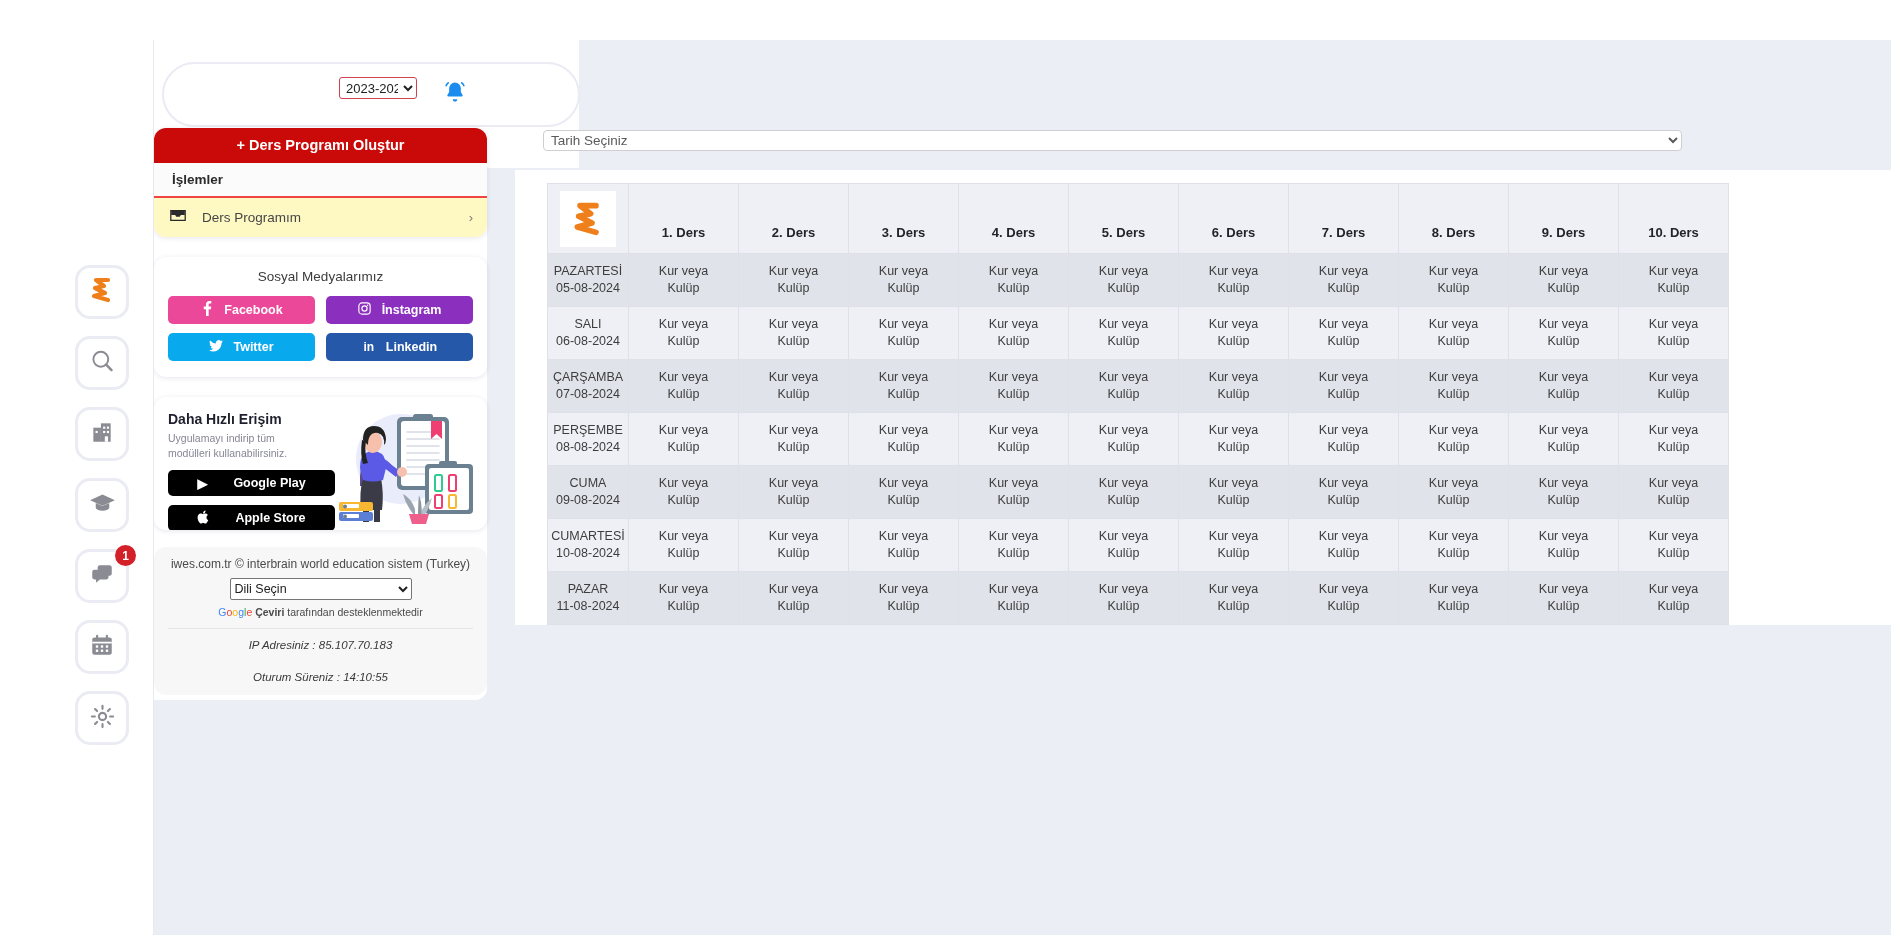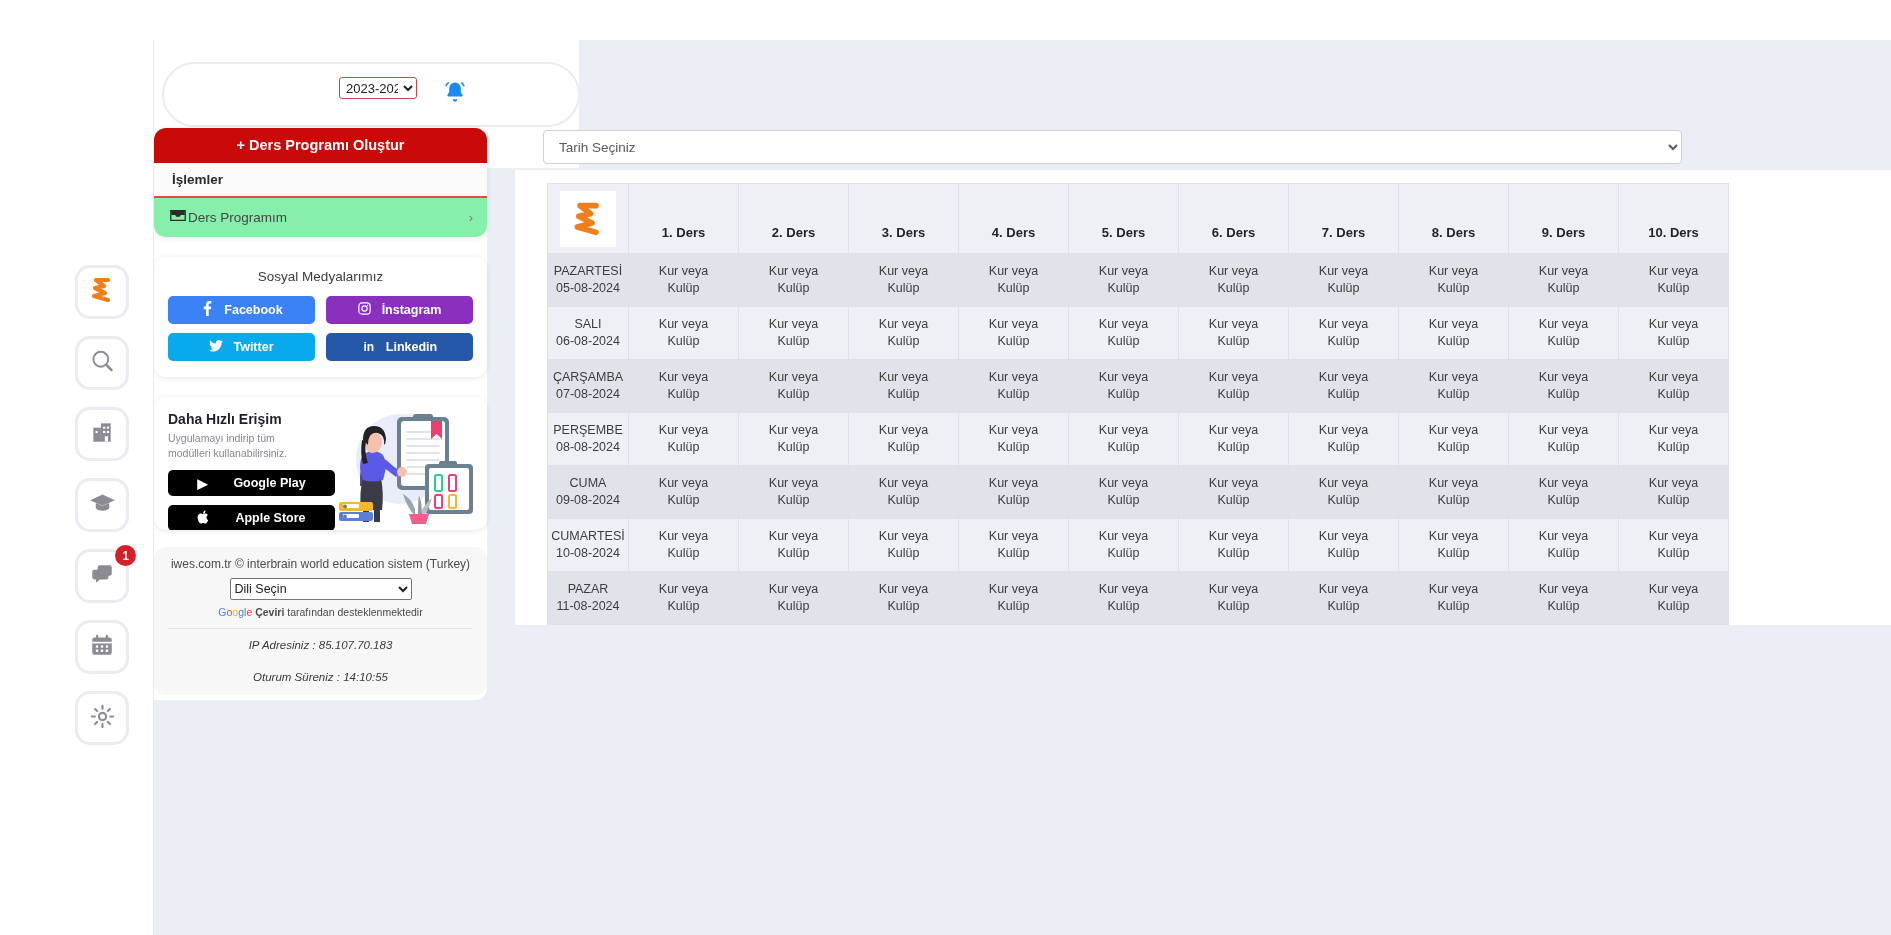--- a/index.html
+++ b/index.html
@@ -119,23 +119,23 @@
     padding: 9px 18px;
     font-size: 13.5px;
     font-weight: bold;
     color: #2b2b2b;
     background: #fbfbfb;
     border-bottom: 2px solid #ef4444;
   }
   .menu-row {
     display: flex; align-items: center;
     padding: 10px 14px 11px 16px;
-    background: #86efac;
+    background: #fef9c3;
     cursor: pointer;
-    gap: 2px;
+    gap: 16px;
   }
   .menu-row .label { font-size: 13.5px; color: #464646; flex: 1; }
   .menu-row .chev { color: #7b7b7b; font-size: 13px; }
 
   .social-card { margin-top: 20px; padding: 12px 14px 16px; }
   .social-title {
     text-align: center; font-size: 13.5px; color: #3c3c3c;
     margin-bottom: 12px;
   }
   .social-grid {
@@ -198,25 +198,25 @@
   }
   .ip-line + .ip-line { margin-top: 20px; padding-bottom: 12px; }
 
   
   .right-col {
     position: absolute; left: 357px; top: 0px;
     width: 1380px; height: 895px;
   }
   .date-select {
     position: absolute; left: 32px; top: 90px;
-    width: 1139px; height: 34px;
+    width: 1139px; height: 21px;
     border: 1px solid #cfcfcf; border-radius: 4px;
     background: #ffffff;
     font-size: 13.5px; color: #5a5a5a;
-    padding-left: 11px;
+    padding-left: 3px;
     font-family: "Liberation Sans", sans-serif;
   }
   .table-wrap {
     position: absolute; left: 4px; top: 130px;
     width: 1384px;
     background: #ffffff;
     padding: 13px 0 0 0;
   }
   table.sched {
     border-collapse: collapse;
@@ -381,21 +381,21 @@
             </svg>
           </span>
           <span class="label">Ders Programım</span>
           <span class="chev">›</span>
         </div>
       </div>
 
       <div class="card social-card" style="width:333px;">
         <div class="social-title">Sosyal Medyalarımız</div>
         <div class="social-grid">
-          <button class="social-btn" style="background:#3b82f6">
+          <button class="social-btn" style="background:#ec4899">
             <span class="si">
               <svg width="9" height="15" viewBox="0 0 10 18" fill="#fff">
                   <path d="M6.4 18V9.8h2.7l.4-3.2H6.4V4.6c0-.9.3-1.5 1.6-1.5h1.6V.2C9.3.1 8.3 0 7.2 0 4.8 0 3.2 1.5 3.2 4.2v2.4H.5v3.2h2.7V18z"></path>
                 </svg>
             </span>
             <span>Facebook</span>
           </button>
           <button class="social-btn" style="background:#8b2fbf">
             <span class="si">
               <svg width="13" height="13" viewBox="0 0 18 18" fill="none" stroke="#fff" stroke-width="1.6">

